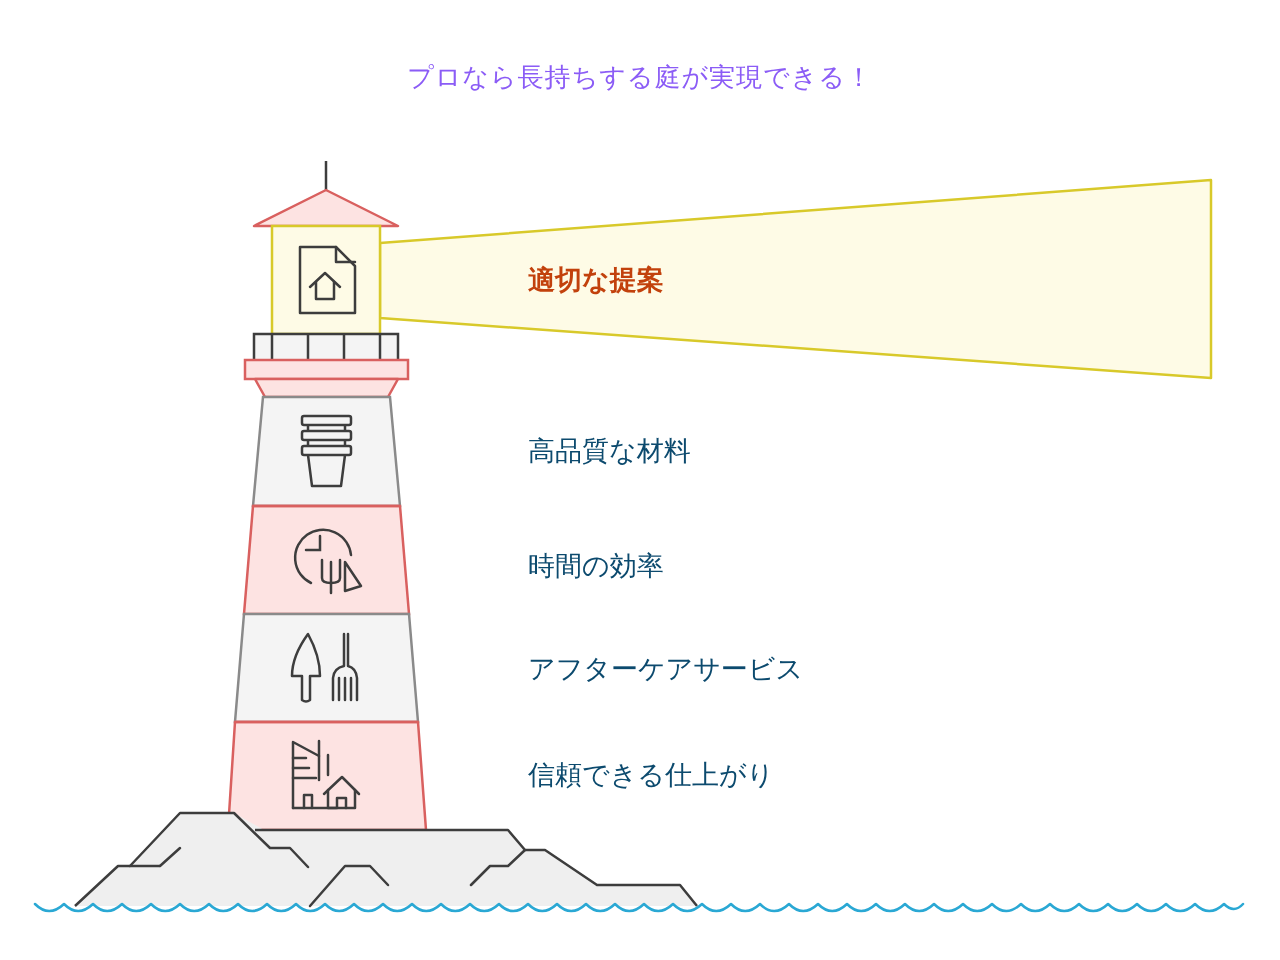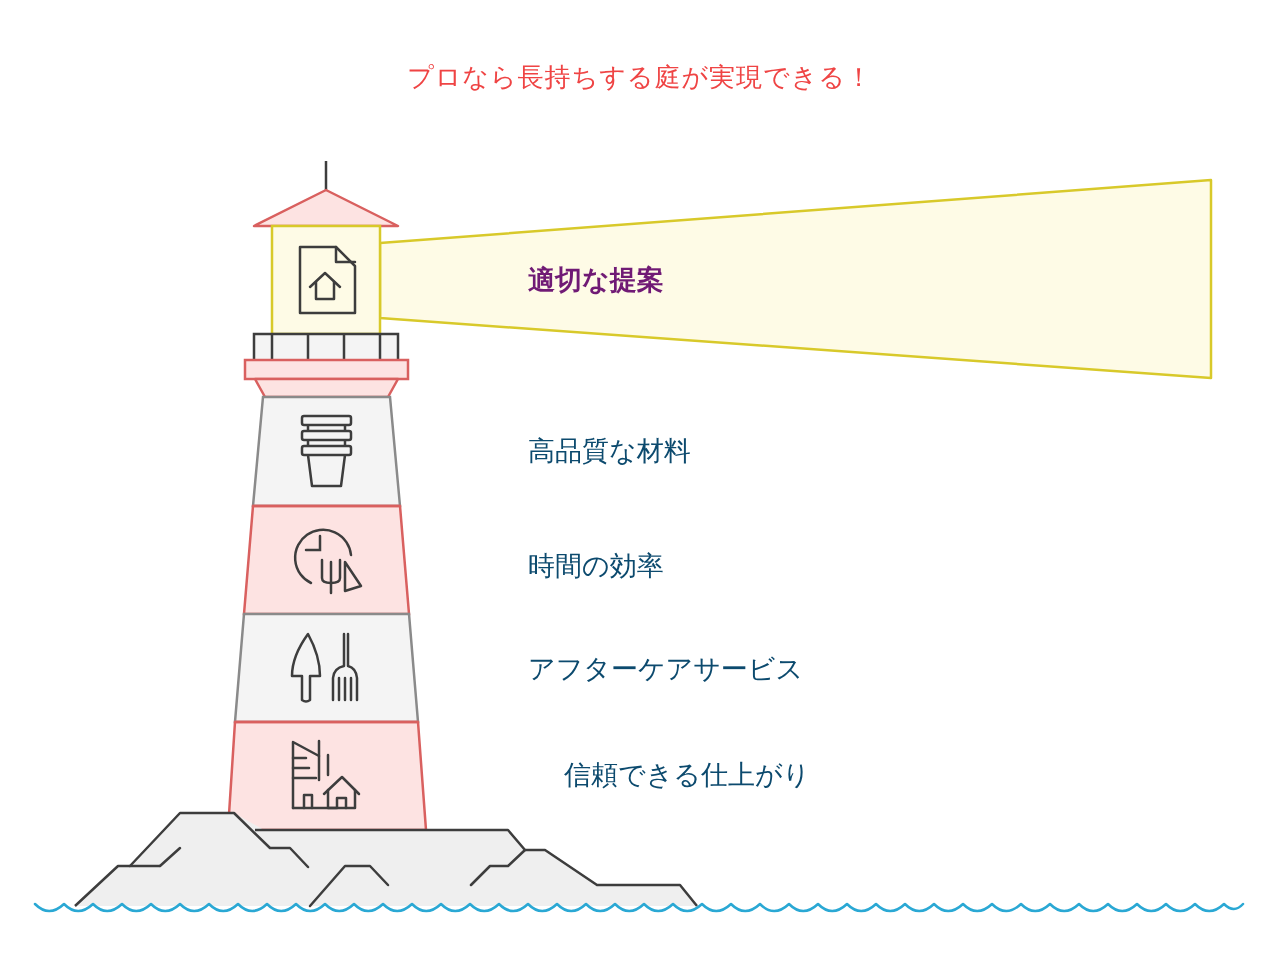--- a/index.html
+++ b/index.html
@@ -1,22 +1,22 @@
 <!DOCTYPE html>
 <html><head>
 <meta charset="utf-8">
 <style>
   html, body { margin: 0; padding: 0; background: #ffffff; }
   body { width: 1280px; height: 960px; position: relative; overflow: hidden;
          font-family: "DejaVu Sans", "Liberation Sans", sans-serif; }
   #scene { position: absolute; left: 0; top: 0; width: 1280px; height: 960px; }
   .title { position: absolute; left: 0; width: 1280px; top: 60px; text-align: center;
-           font-size: 26px; color: #ef4444; letter-spacing: 1px; }
+           font-size: 26px; color: #8b5cf6; letter-spacing: 1px; }
   .label { position: absolute; left: 528px; font-size: 27px; color: #0c4a6e; white-space: nowrap; }
-  .label.highlight { color: #701a75; font-weight: bold; }
+  .label.highlight { color: #c2410c; font-weight: bold; }
 </style>
 </head>
 <body>
 
 <svg id="scene" width="1280" height="960" viewBox="0 0 1280 960" xmlns="http://www.w3.org/2000/svg">
 
   <polygon points="380,243 1211,180 1211,378 380,318" fill="#fefbe6" stroke="#d8c92a" stroke-width="2.5" stroke-linejoin="round"></polygon>
 
   <line x1="326" y1="161" x2="326" y2="190" stroke="#3d3d3d" stroke-width="2.5"></line>
 
@@ -94,13 +94,13 @@
 
   <path d="M35,904 Q49,918 64,904 Q78,918 93,904 Q107,918 122,904 Q136,918 151,904 Q165,918 180,904 Q194,918 209,904 Q223,918 238,904 Q252,918 267,904 Q281,918 296,904 Q310,918 325,904 Q339,918 354,904 Q368,918 383,904 Q397,918 412,904 Q426,918 441,904 Q455,918 470,904 Q484,918 499,904 Q513,918 528,904 Q542,918 557,904 Q571,918 586,904 Q600,918 615,904 Q629,918 644,904 Q658,918 673,904 Q687,918 702,904 Q716,918 731,904 Q745,918 760,904 Q774,918 789,904 Q803,918 818,904 Q832,918 847,904 Q861,918 876,904 Q890,918 905,904 Q919,918 934,904 Q948,918 963,904 Q977,918 992,904 Q1006,918 1021,904 Q1035,918 1050,904 Q1064,918 1079,904 Q1093,918 1108,904 Q1122,918 1137,904 Q1151,918 1166,904 Q1180,918 1195,904 Q1209,918 1224,904 Q1234,914 1243,904" fill="none" stroke="#2aa8d4" stroke-width="2.5" stroke-linecap="round" stroke-linejoin="round"></path>
 </svg>
 
 <div class="title">プロなら長持ちする庭が実現できる！</div>
 
 <div class="label highlight" style="top:262px;">適切な提案</div>
 <div class="label" style="top:433px;">高品質な材料</div>
 <div class="label" style="top:540px;margin-top:8px;">時間の効率</div>
 <div class="label" style="top:651px;">アフターケアサービス</div>
-<div class="label" style="top:757px;margin-left:36px;">信頼できる仕上がり</div>
+<div class="label" style="top:757px;">信頼できる仕上がり</div>
 
 </body></html>

